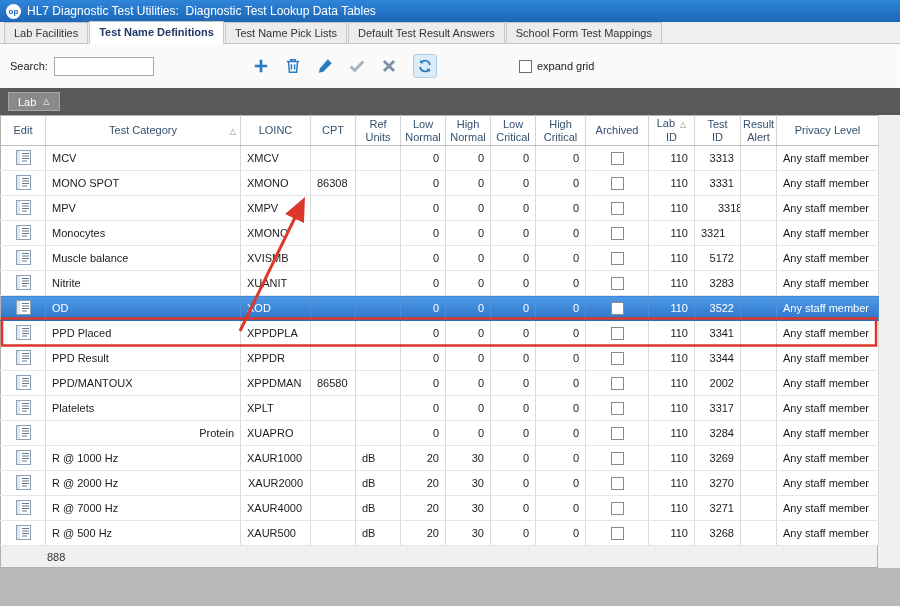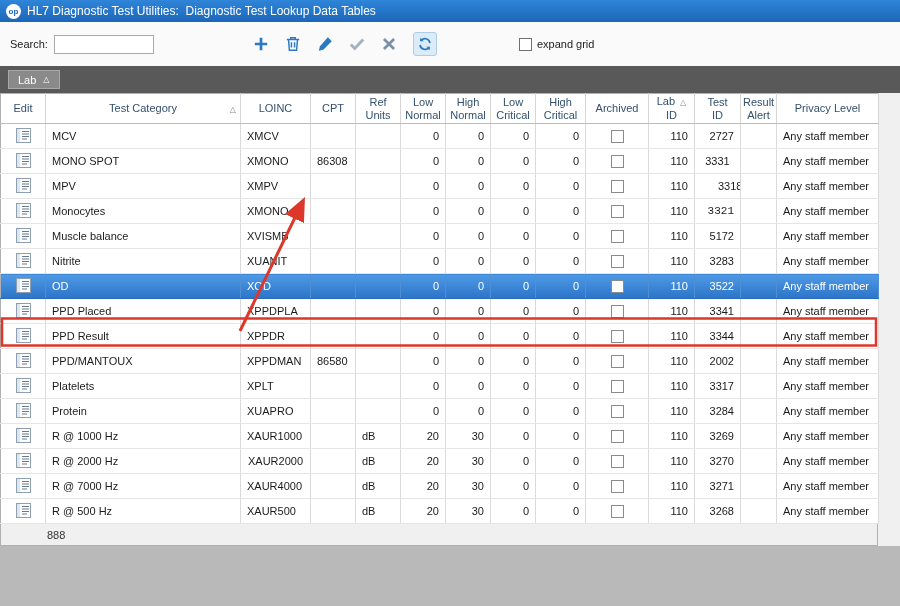--- a/index.html
+++ b/index.html
@@ -65,20 +65,27 @@
 </head>
 <body>
 
 <div class="window">
 
   <div class="titlebar">
     <span class="app-icon">op</span>
     <span class="title-text">HL7 Diagnostic Test Utilities:  Diagnostic Test Lookup Data Tables</span>
   </div>
 
+  <div class="tabstrip" id="tabstrip">
+      <div class="tab">Lab Facilities</div>
+      <div class="tab active">Test Name Definitions</div>
+      <div class="tab">Test Name Pick Lists</div>
+      <div class="tab">Default Test Result Answers</div>
+      <div class="tab">School Form Test Mappings</div>
+    </div>
 
   <div class="toolbar">
     <span class="search-label">Search:</span>
     <input class="search-input" type="text" value="" style="">
     <div class="tb-icons" id="tb-icons">
         <button class="tb-btn add">
           <svg width="18" height="18" viewBox="0 0 16 16">
             <path d="M8 2.5v11M2.5 8h11" stroke="#2b79c2" stroke-width="2.4" fill="none"></path>
           </svg>
         </button>
@@ -209,41 +216,41 @@
             <td style="text-align: left;">MCV</td>
             <td style="text-align: left;">XMCV</td>
             <td style="text-align: left;"></td>
             <td style="text-align: left;"></td>
             <td style="text-align: right;">0</td>
             <td style="text-align: right;">0</td>
             <td style="text-align: right;">0</td>
             <td style="text-align: right;">0</td>
             <td class="c-center"><span class="cbx2"></span></td>
             <td style="text-align: right;">110</td>
-            <td style="text-align: right;">2727</td>
+            <td style="text-align: right;">3313</td>
             <td style="text-align: left;"></td>
             <td style="text-align: left;">Any staff member</td>
           </tr>
           <tr>
             <td class="c-edit"><svg width="15" height="15" viewBox="0 0 15 15">
                 <rect x="0.5" y="0.5" width="14" height="14" fill="#ffffff" stroke="#8da0b3"></rect>
                 <rect x="1" y="1" width="3" height="13" fill="#dfe7ee"></rect>
                 <path d="M6 3.5h7M6 6h7M6 8.5h7M6 11h5" stroke="#64798d" stroke-width="1" fill="none"></path>
               </svg></td>
             <td style="text-align: left;">MONO SPOT</td>
             <td style="text-align: left;">XMONO</td>
             <td style="text-align: left;">86308</td>
             <td style="text-align: left;"></td>
             <td style="text-align: right;">0</td>
             <td style="text-align: right;">0</td>
             <td style="text-align: right;">0</td>
             <td style="text-align: right;">0</td>
             <td class="c-center"><span class="cbx2"></span></td>
             <td style="text-align: right;">110</td>
-            <td style="text-align: center;">3331</td>
+            <td style="text-align: right;">3331</td>
             <td style="text-align: left;"></td>
             <td style="text-align: left;">Any staff member</td>
           </tr>
           <tr>
             <td class="c-edit"><svg width="15" height="15" viewBox="0 0 15 15">
                 <rect x="0.5" y="0.5" width="14" height="14" fill="#ffffff" stroke="#8da0b3"></rect>
                 <rect x="1" y="1" width="3" height="13" fill="#dfe7ee"></rect>
                 <path d="M6 3.5h7M6 6h7M6 8.5h7M6 11h5" stroke="#64798d" stroke-width="1" fill="none"></path>
               </svg></td>
             <td style="text-align: left;">MPV</td>
@@ -269,21 +276,21 @@
             <td style="text-align: left;">Monocytes</td>
             <td style="text-align: left;">XMONO</td>
             <td style="text-align: left;"></td>
             <td style="text-align: left;"></td>
             <td style="text-align: right;">0</td>
             <td style="text-align: right;">0</td>
             <td style="text-align: right;">0</td>
             <td style="text-align: right;">0</td>
             <td class="c-center"><span class="cbx2"></span></td>
             <td style="text-align: right;">110</td>
-            <td style="text-align: right; font-family: Liberation Mono, monospace;">3321</td>
+            <td style="text-align: left;">3321</td>
             <td style="text-align: left;"></td>
             <td style="text-align: left;">Any staff member</td>
           </tr>
           <tr>
             <td class="c-edit"><svg width="15" height="15" viewBox="0 0 15 15">
                 <rect x="0.5" y="0.5" width="14" height="14" fill="#ffffff" stroke="#8da0b3"></rect>
                 <rect x="1" y="1" width="3" height="13" fill="#dfe7ee"></rect>
                 <path d="M6 3.5h7M6 6h7M6 8.5h7M6 11h5" stroke="#64798d" stroke-width="1" fill="none"></path>
               </svg></td>
             <td style="text-align: left;">Muscle balance</td>
@@ -419,21 +426,21 @@
             <td style="text-align: right;">3317</td>
             <td style="text-align: left;"></td>
             <td style="text-align: left;">Any staff member</td>
           </tr>
           <tr>
             <td class="c-edit"><svg width="15" height="15" viewBox="0 0 15 15">
                 <rect x="0.5" y="0.5" width="14" height="14" fill="#ffffff" stroke="#8da0b3"></rect>
                 <rect x="1" y="1" width="3" height="13" fill="#dfe7ee"></rect>
                 <path d="M6 3.5h7M6 6h7M6 8.5h7M6 11h5" stroke="#64798d" stroke-width="1" fill="none"></path>
               </svg></td>
-            <td style="text-align: left;">Protein</td>
+            <td style="text-align: right;">Protein</td>
             <td style="text-align: left;">XUAPRO</td>
             <td style="text-align: left;"></td>
             <td style="text-align: left;"></td>
             <td style="text-align: right;">0</td>
             <td style="text-align: right;">0</td>
             <td style="text-align: right;">0</td>
             <td style="text-align: right;">0</td>
             <td class="c-center"><span class="cbx2"></span></td>
             <td style="text-align: right;">110</td>
             <td style="text-align: right;">3284</td>

